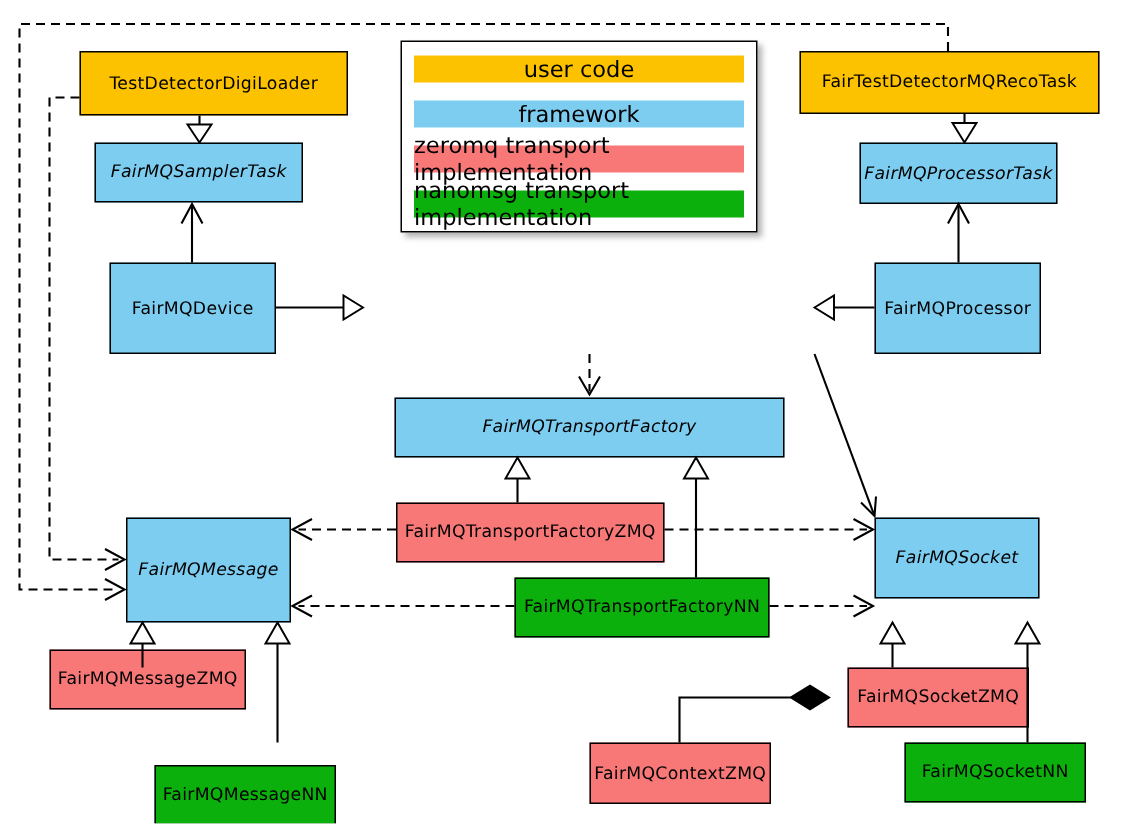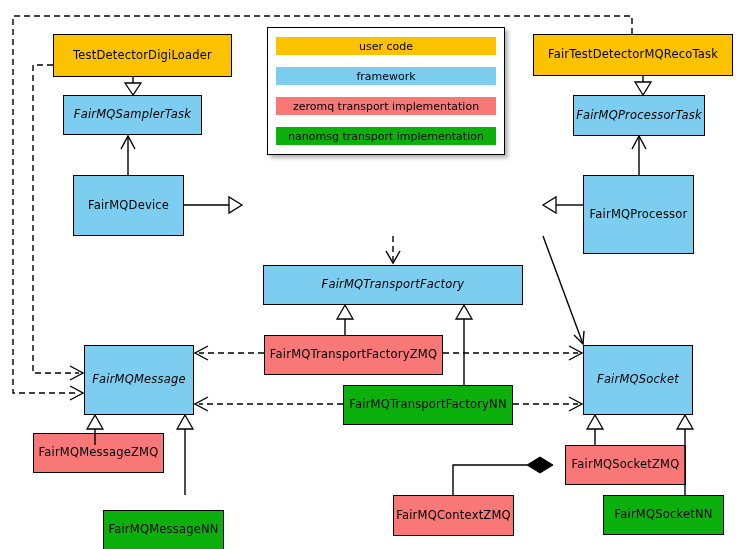--- a/index.html
+++ b/index.html
@@ -23,45 +23,45 @@
   .abstract{font-style:italic;}
   .legend{
     position:absolute;left:267px;top:27px;width:238px;height:128px;
     background:#fff;border:1.5px solid #000;box-sizing:border-box;
     box-shadow:3px 3px 4px rgba(0,0,0,.3);
     display:flex;flex-direction:column;justify-content:space-between;
     padding:9px 8px;
   }
   .legend-item{
     height:18px;display:flex;align-items:center;justify-content:center;
-    font-size:11px;color:#000;
+    font-size:15px;color:#000;
   }
   svg.edges{position:absolute;left:0;top:0;pointer-events:none;}
   svg.edges line, svg.edges polyline{stroke:#000;stroke-width:1.4;fill:none;}
   svg.edges .dashed{stroke-dasharray:6 4;}
   svg.edges .tri{fill:#fff;stroke:#000;stroke-width:1.3;}
   svg.edges .chev{fill:none;stroke:#000;stroke-width:1.4;}
   svg.edges .diamond{fill:#000;stroke:#000;}
 </style>
 </head>
 <body>
 
 <div id="canvas">
 
   <div class="node" style="left: 53px; top: 34px; width: 179px; height: 43px; background: rgb(252, 194, 0);">TestDetectorDigiLoader</div>
   <div class="node" style="left: 533px; top: 34px; width: 200px; height: 42px; background: rgb(252, 194, 0);">FairTestDetectorMQRecoTask</div>
   <div class="node abstract" style="left: 63px; top: 95px; width: 139px; height: 40px; background: rgb(125, 205, 241);">FairMQSamplerTask</div>
   <div class="node abstract" style="left: 573px; top: 95px; width: 132px; height: 41px; background: rgb(125, 205, 241);">FairMQProcessorTask</div>
   <div class="node" style="left: 73px; top: 175px; width: 111px; height: 61px; background: rgb(125, 205, 241);">FairMQDevice</div>
-  <div class="node" style="left: 583px; top: 175px; width: 111px; height: 79px; background: rgb(125, 205, 241);">FairMQProcessor</div>
+  <div class="node" style="left: 583px; top: 175px; width: 111px; height: 61px; background: rgb(125, 205, 241);">FairMQProcessor</div>
   <div class="node abstract" style="left: 263px; top: 265px; width: 260px; height: 40px; background: rgb(125, 205, 241);">FairMQTransportFactory</div>
   <div class="node" style="left: 264px; top: 335px; width: 179px; height: 40px; background: rgb(248, 120, 120);">FairMQTransportFactoryZMQ</div>
   <div class="node" style="left: 343px; top: 385px; width: 170px; height: 40px; background: rgb(12, 176, 12);">FairMQTransportFactoryNN</div>
   <div class="node abstract" style="left: 84px; top: 345px; width: 110px; height: 70px; background: rgb(125, 205, 241);">FairMQMessage</div>
-  <div class="node abstract" style="left: 583px; top: 345px; width: 110px; height: 70px; background: rgb(125, 205, 241);">FairMQSocket</div>
+  <div class="node abstract" style="left: 583px; top: 345px; width: 110px; height: 54px; background: rgb(125, 205, 241);">FairMQSocket</div>
   <div class="node" style="left: 33px; top: 433px; width: 131px; height: 40px; background: rgb(248, 120, 120);">FairMQMessageZMQ</div>
   <div class="node" style="left: 103px; top: 495px; width: 121px; height: 40px; background: rgb(12, 176, 12); margin-top: 15px;">FairMQMessageNN</div>
   <div class="node" style="left: 553px; top: 445px; width: 121px; height: 40px; background: rgb(248, 120, 120); margin-left: 12px;">FairMQSocketZMQ</div>
   <div class="node" style="left: 603px; top: 495px; width: 121px; height: 40px; background: rgb(12, 176, 12);">FairMQSocketNN</div>
   <div class="node" style="left: 393px; top: 495px; width: 121px; height: 41px; background: rgb(248, 120, 120);">FairMQContextZMQ</div>
 
   <div class="legend">
     <div class="legend-item" style="background: rgb(252, 194, 0);">user code</div>
     <div class="legend-item" style="background: rgb(125, 205, 241);">framework</div>
     <div class="legend-item" style="background: rgb(248, 120, 120);">zeromq transport implementation</div>

